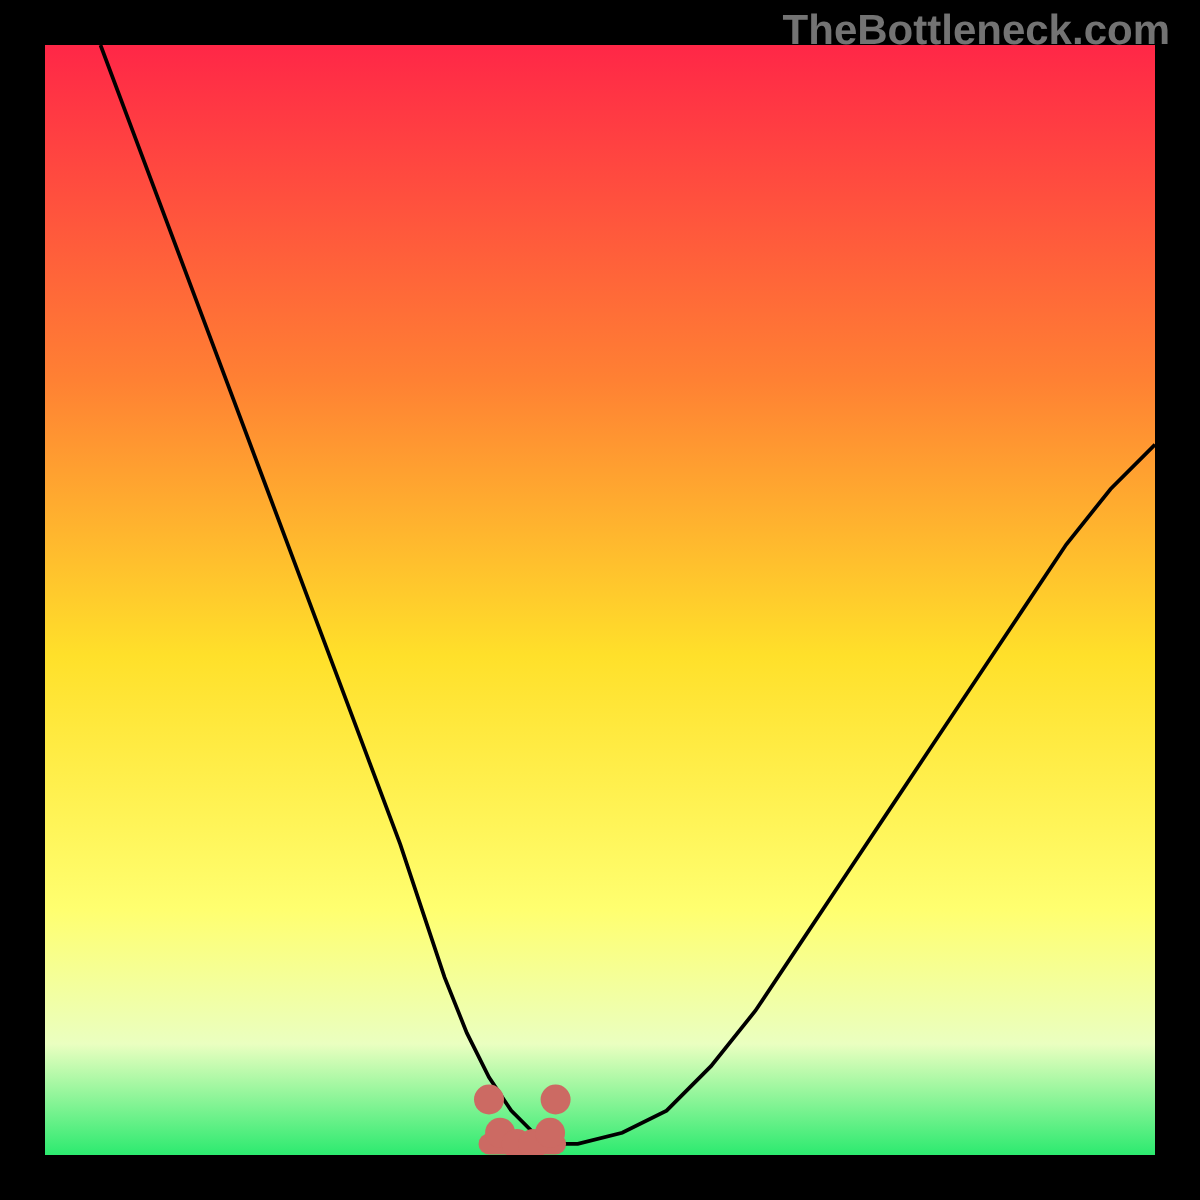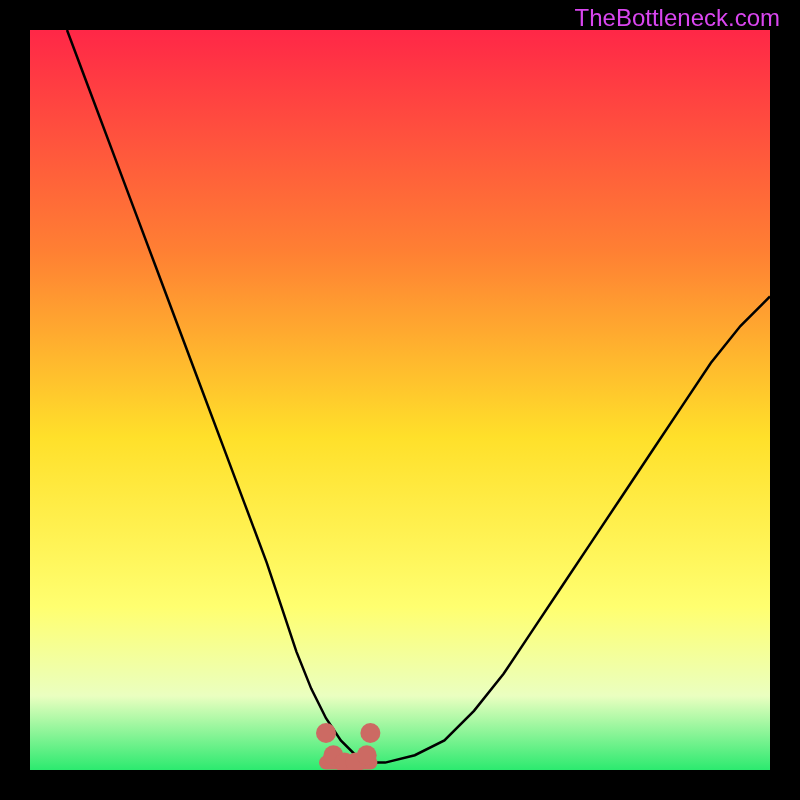--- a/index.html
+++ b/index.html
@@ -16,23 +16,23 @@
     left: 30px;
     top: 30px;
     width: 740px;
     height: 740px;
     overflow: hidden;
   }
   .attribution {
     position: absolute;
     top: 4px;
     right: 20px;
-    color: #d946ef;
-    font-size: 24px;
-    font-weight: 400;
+    color: #737373;
+    font-size: 28px;
+    font-weight: 700;
     z-index: 10;
   }
   svg {
     display: block;
   }
 </style>
 </head>
 <body>
 
 <div class="attribution">TheBottleneck.com</div>

